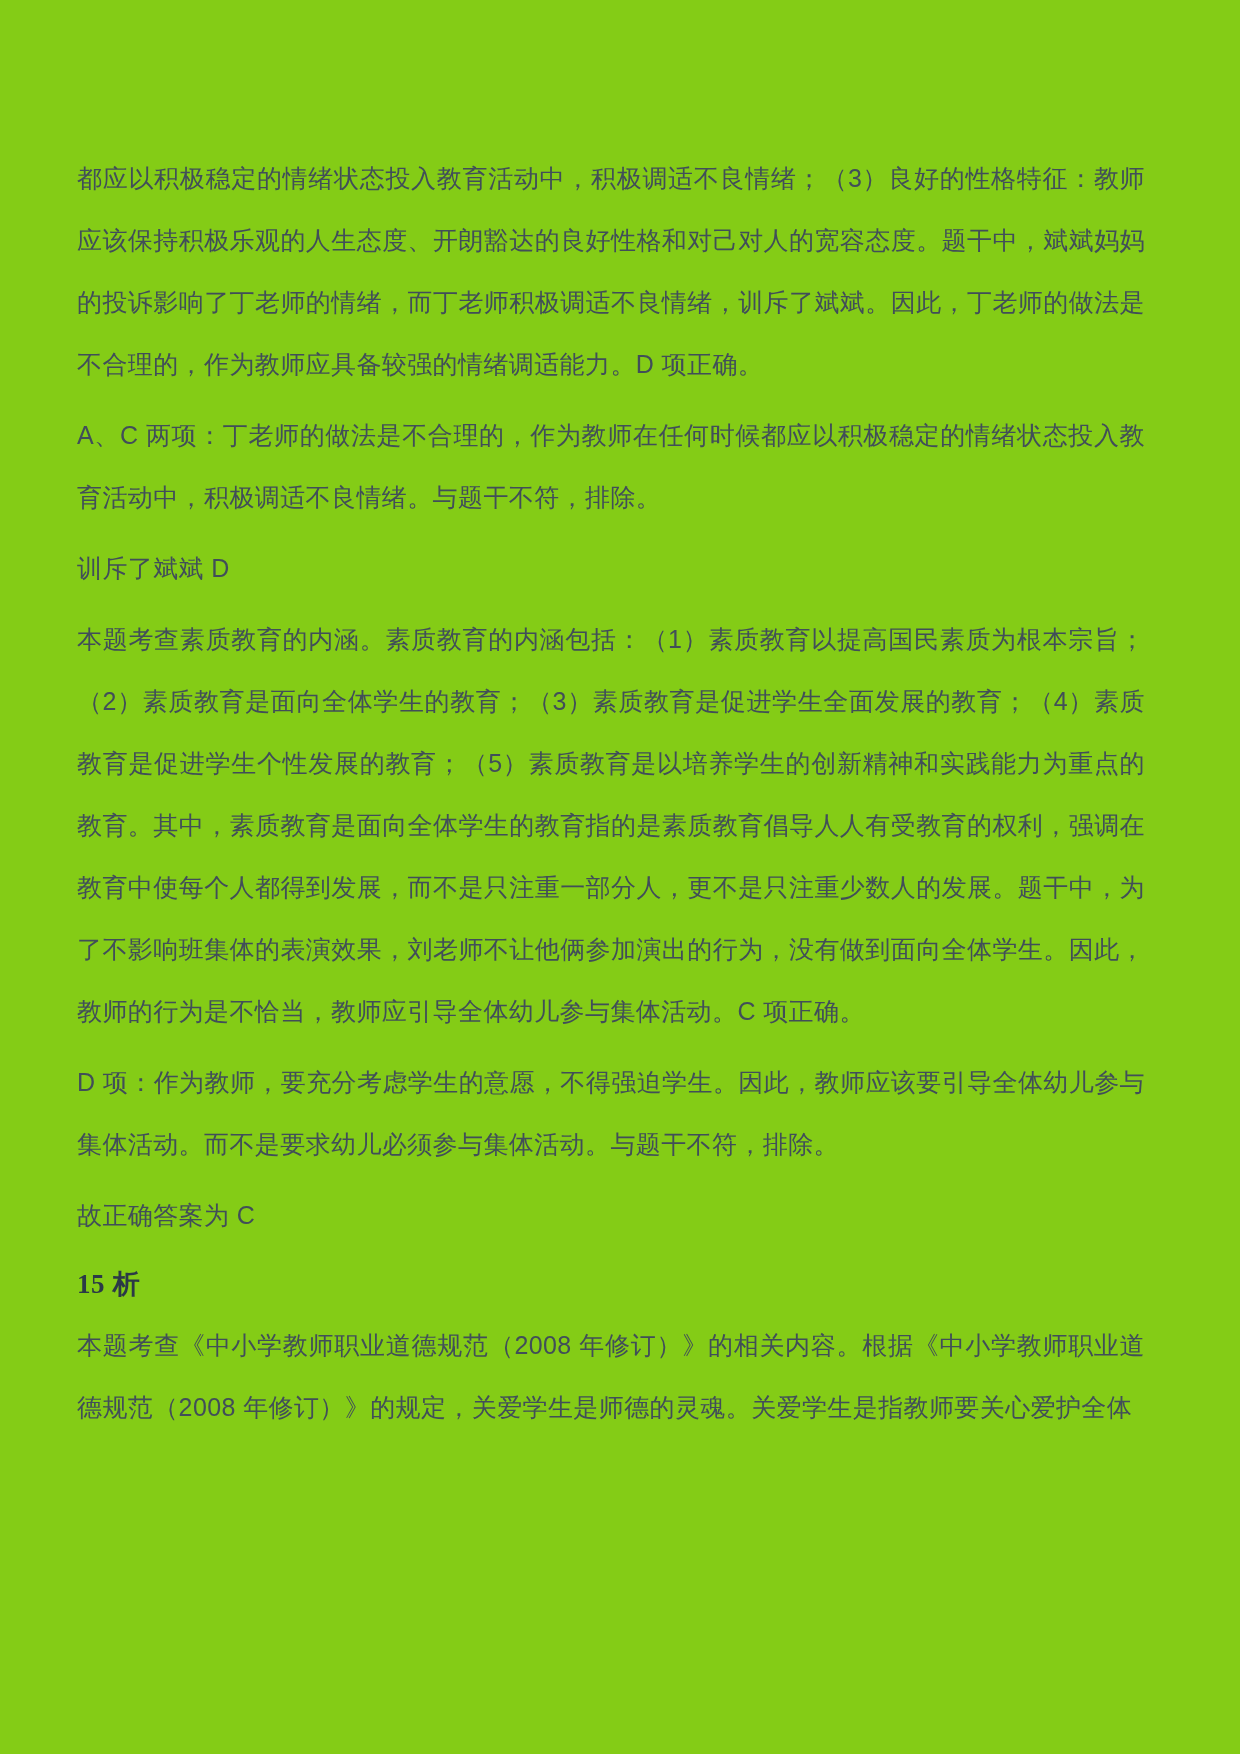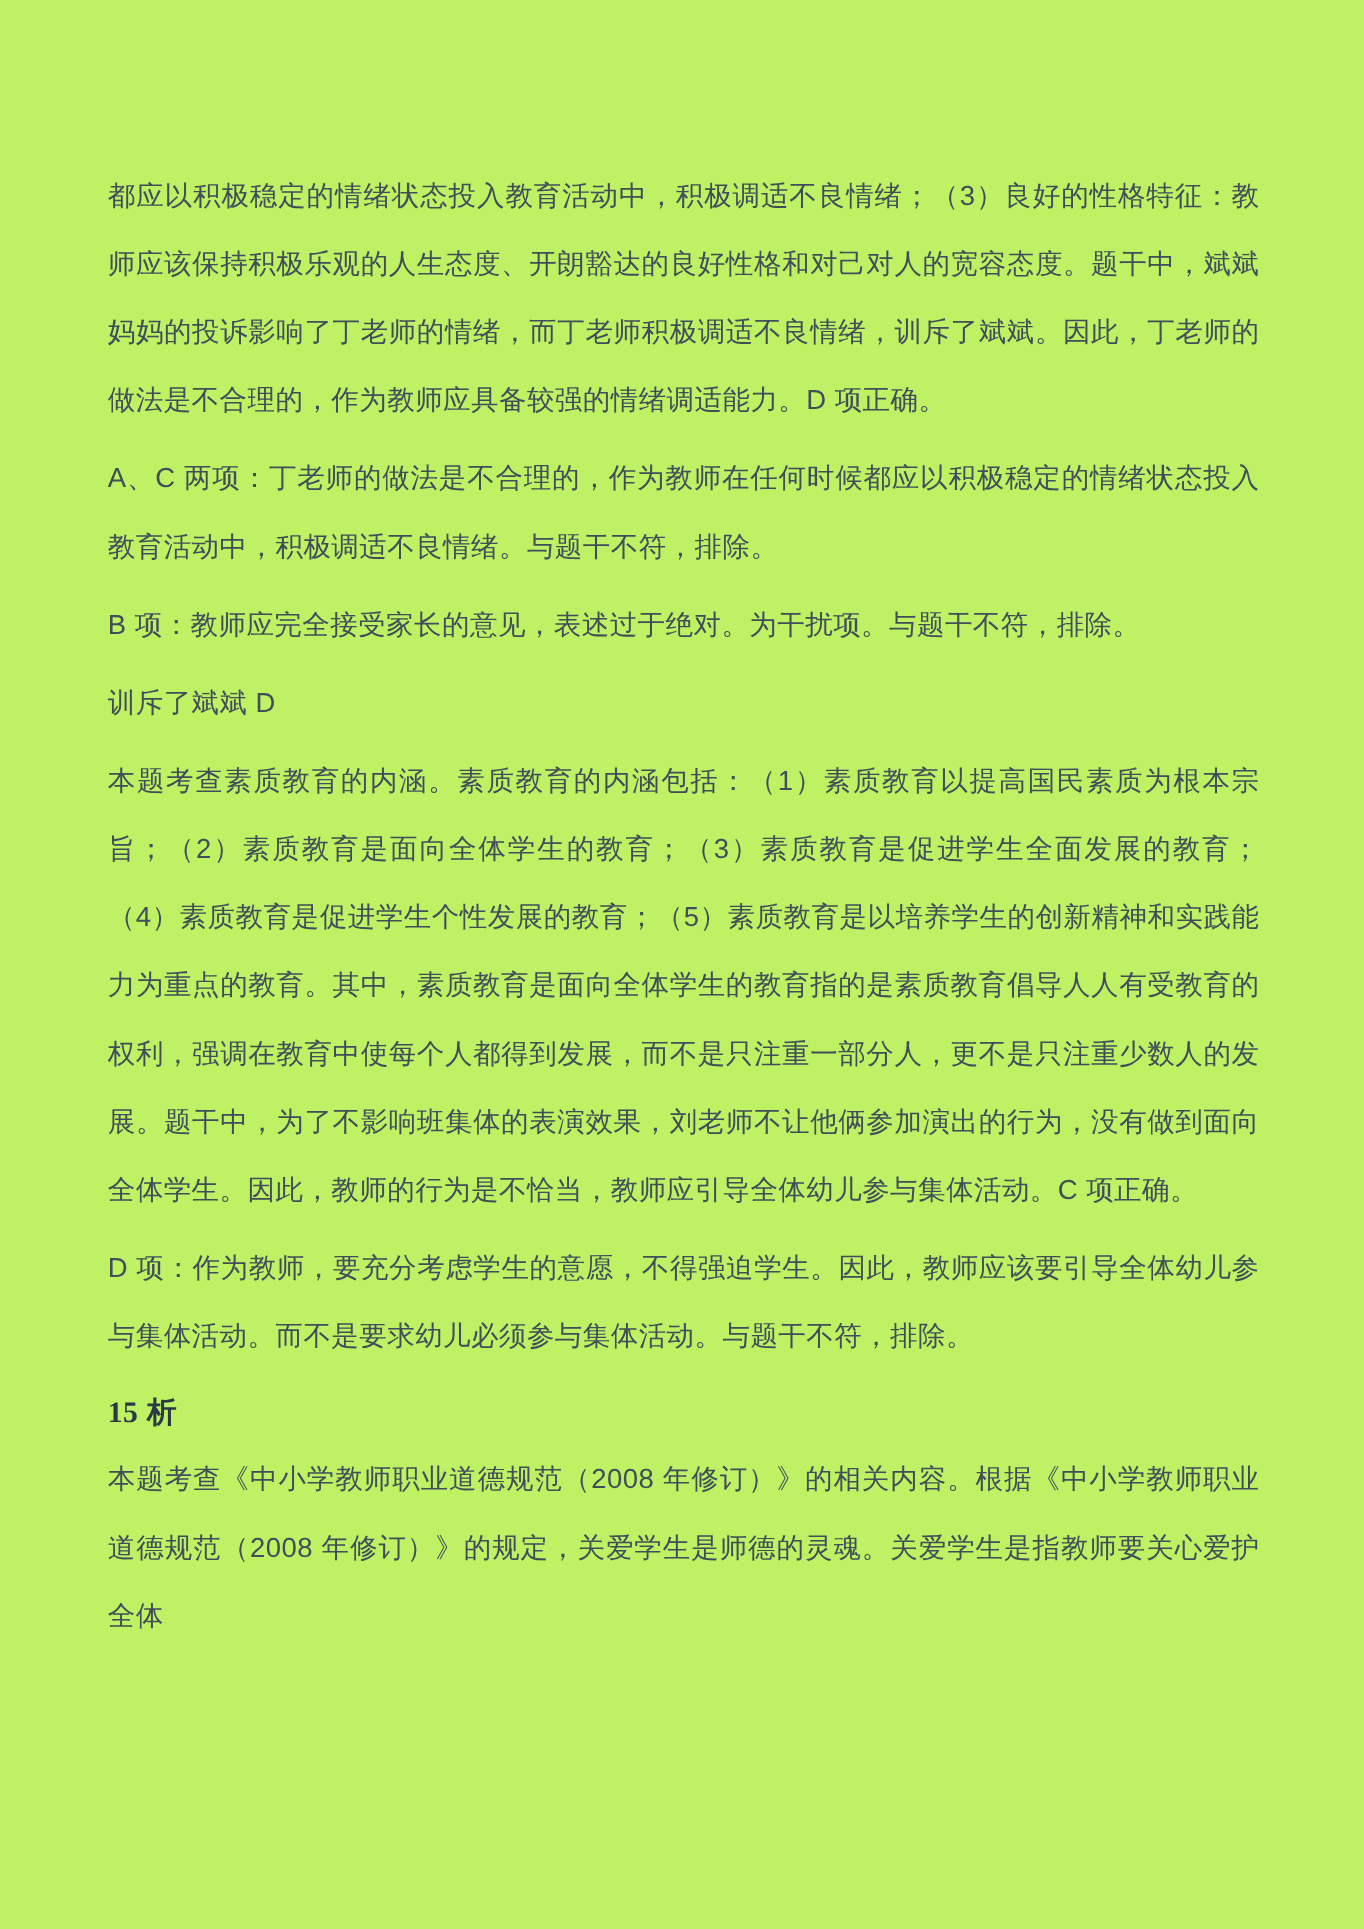--- a/index.html
+++ b/index.html
@@ -3,22 +3,22 @@
 <meta charset="utf-8">
 <style>
   html,body{margin:0;padding:0;}
   body{
     width:1240px;height:1754px;background:#ffffff;
     font-family:"Liberation Sans",sans-serif;
   }
   .page{
     box-sizing:border-box;
     width:1240px;height:1754px;
-    background:#bef264;
-    padding:147px 95px 40px 98px;
+    background:#84cc16;
+    padding:147px 95px 40px 77px;
     overflow:hidden;
   }
   p.body{
     margin:0 0 9px 0;
     font-size:25px;
     line-height:62px;
     letter-spacing:0.4px;
     color:#414e59;
     text-align:justify;
     text-justify:inter-ideograph;
@@ -36,24 +36,24 @@
     font-weight:700;
   }
 </style>
 </head>
 <body>
 
 <div class="page">
 
   <p class="body">都应以积极稳定的情绪状态投入教育活动中，积极调适不良情绪；（3）良好的性格特征：教师应该保持积极乐观的人生态度、开朗豁达的良好性格和对己对人的宽容态度。题干中，斌斌妈妈的投诉影响了丁老师的情绪，而丁老师积极调适不良情绪，训斥了斌斌。因此，丁老师的做法是不合理的，作为教师应具备较强的情绪调适能力。D 项正确。</p>
   <p class="body">A、C 两项：丁老师的做法是不合理的，作为教师在任何时候都应以积极稳定的情绪状态投入教育活动中，积极调适不良情绪。与题干不符，排除。</p>
-  <p class="body">B 项：教师应完全接受家长的意见，表述过于绝对。为干扰项。与题干不符，排除。</p>
   <p class="body">训斥了斌斌 D</p>
 
 
   <p class="body">本题考查素质教育的内涵。素质教育的内涵包括：（1）素质教育以提高国民素质为根本宗旨；（2）素质教育是面向全体学生的教育；（3）素质教育是促进学生全面发展的教育；（4）素质教育是促进学生个性发展的教育；（5）素质教育是以培养学生的创新精神和实践能力为重点的教育。其中，素质教育是面向全体学生的教育指的是素质教育倡导人人有受教育的权利，强调在教育中使每个人都得到发展，而不是只注重一部分人，更不是只注重少数人的发展。题干中，为了不影响班集体的表演效果，刘老师不让他俩参加演出的行为，没有做到面向全体学生。因此，教师的行为是不恰当，教师应引导全体幼儿参与集体活动。C 项正确。</p>
   <p class="body">D 项：作为教师，要充分考虑学生的意愿，不得强迫学生。因此，教师应该要引导全体幼儿参与集体活动。而不是要求幼儿必须参与集体活动。与题干不符，排除。</p>
+  <p class="body">故正确答案为 C</p>
 
   <h2 class="sec"><span class="num">15</span> <span>析</span></h2>
 
   <p class="body">本题考查《中小学教师职业道德规范（2008 年修订）》的相关内容。根据《中小学教师职业道德规范（2008 年修订）》的规定，关爱学生是师德的灵魂。关爱学生是指教师要关心爱护全体</p>
 
 </div>
 
 </body></html>

